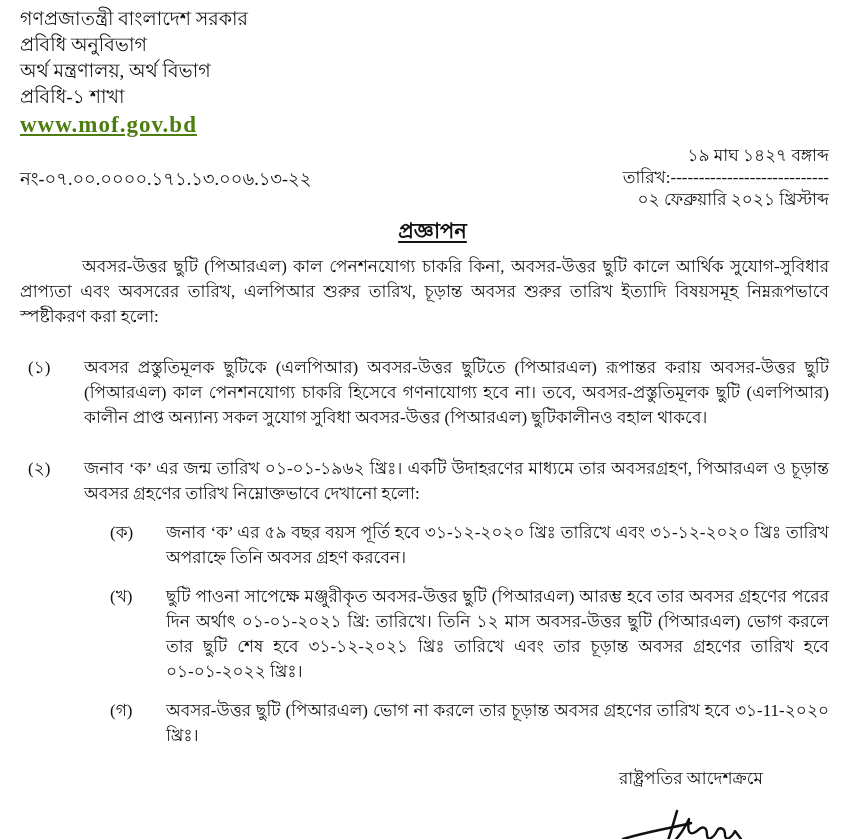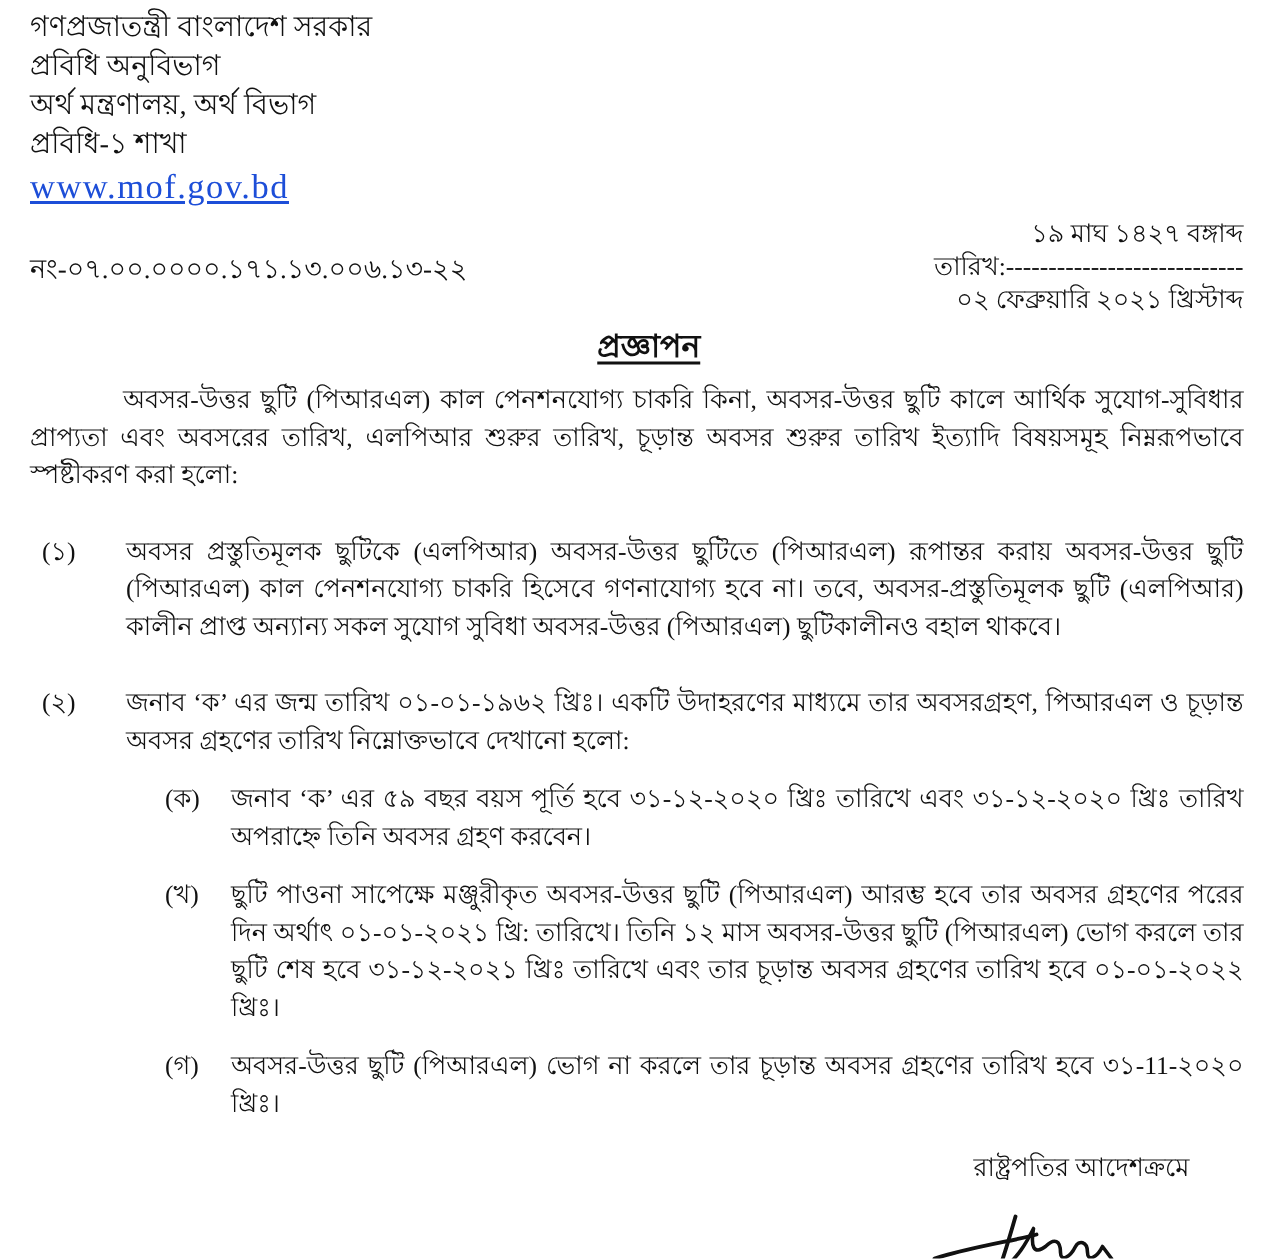--- a/index.html
+++ b/index.html
@@ -28,24 +28,24 @@
     text-align: left;
   }
   .letterhead .lh-line {
     font-size: 19px;
     line-height: 26px;
   }
   .letterhead .website {
     display: inline-block;
     margin-top: 2px;
     font-size: 23px;
-    font-weight: normal;
+    font-weight: bold;
     letter-spacing: 1px;
     text-decoration: underline;
-    color: #1d4ed8;
+    color: #4d7c0f;
   }
   
   .meta-row {
     display: flex;
     justify-content: space-between;
     align-items: flex-start;
     margin-top: 6px;
   }
   .ref-no {
     margin-top: 22px;
@@ -92,30 +92,31 @@
     margin: 14px 0 0 72px;
   }
   .sub-item .marker {
     flex: 0 0 62px;
     padding-left: 18px;
     box-sizing: border-box;
   }
   .sub-item .item-text {
     flex: 1;
     text-align: justify;
+    margin-left: 12px;
   }
   
   .sign-block {
     margin-top: 18px;
     margin-right: 30px;
     float: right;
     text-align: center;
   }
   .order-text {
-    text-align: right;
+    text-align: left;
     margin-bottom: 14px;
     padding-right: 6px;
   }
   .signature-art {
     display: block;
     margin: 0 auto -14px auto;
   }
 </style>
 </head>
 <body>

